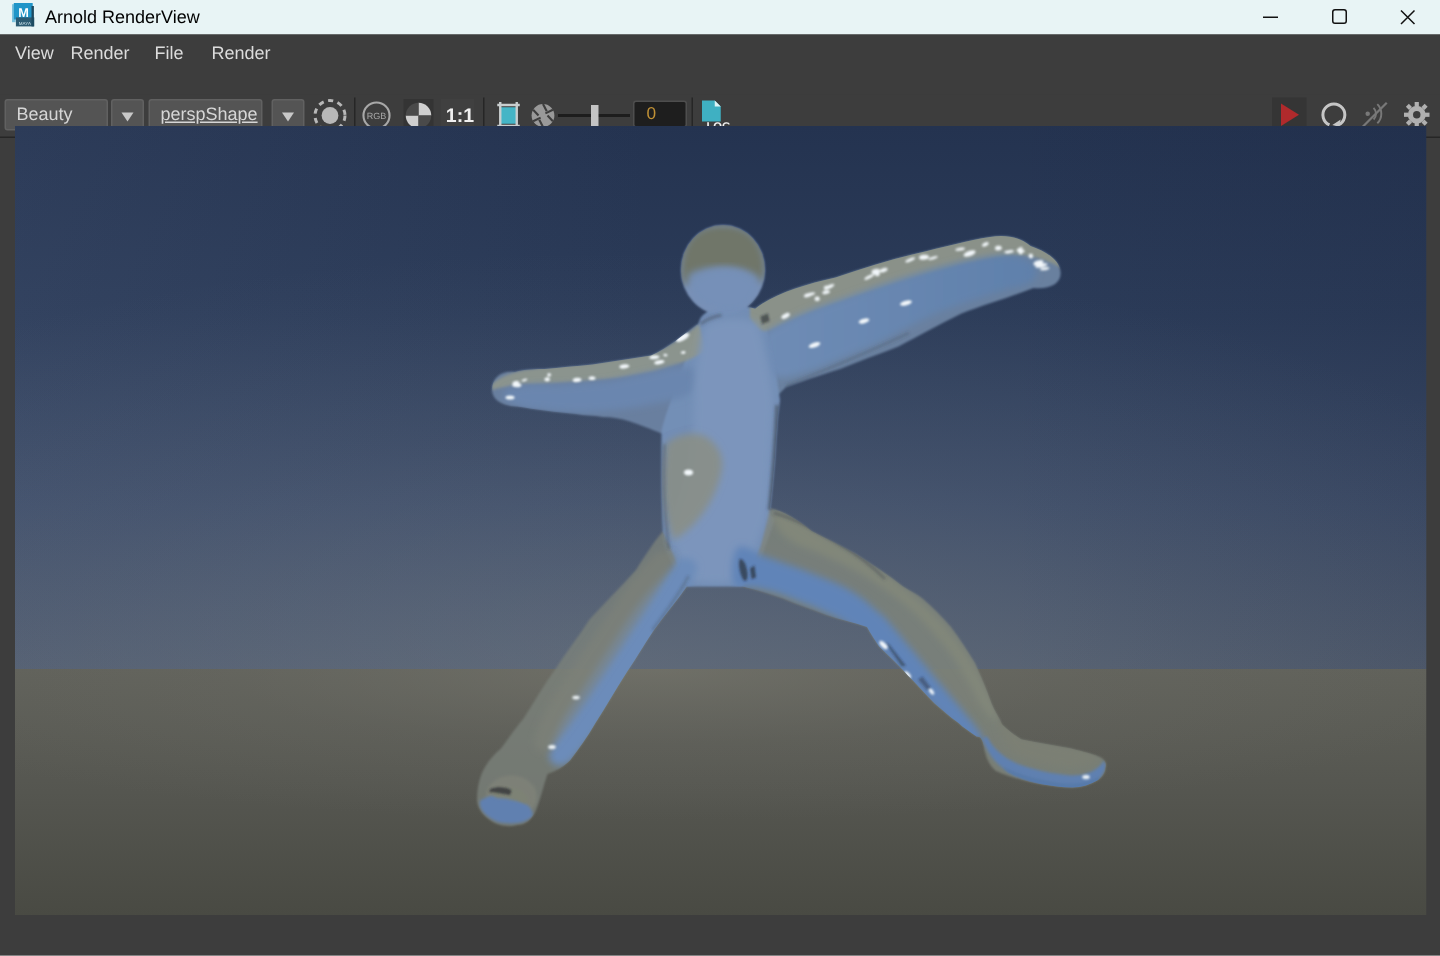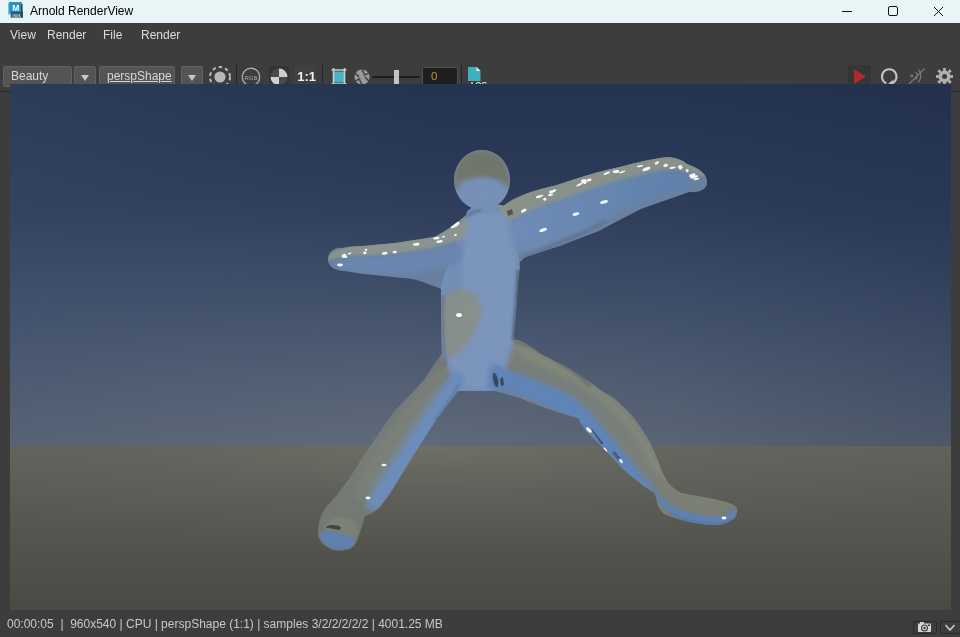--- a/index.html
+++ b/index.html
@@ -367,28 +367,13 @@
         <ellipse cx="579" cy="346" rx="3.5" ry="1.6" transform="rotate(45 579 346)"></ellipse>
         <ellipse cx="595" cy="366" rx="3" ry="1.5" transform="rotate(50 595 366)"></ellipse>
         <ellipse cx="611" cy="377" rx="2.5" ry="1.2" transform="rotate(55 611 377)"></ellipse>
         <ellipse cx="714" cy="434" rx="2.5" ry="1.4"></ellipse>
         <ellipse cx="358" cy="414" rx="2.5" ry="1.4"></ellipse>
         <ellipse cx="374" cy="381" rx="2.5" ry="1.2"></ellipse>
       </g>
       </g>
     </g>
   </svg>
-  <div id="statusbar">
-    <div id="stattext">00:00:05&nbsp; |&nbsp; 960x540 | CPU | perspShape (1:1) | samples 3/2/2/2/2/2 | 4001.25 MB</div>
-    <div class="sbtn" style="left:913px;top:11px;width:24px;"></div>
-    <svg style="position:absolute;left:913px;top:11px;" width="24" height="13" viewBox="0 0 24 13">
-      <rect x="5" y="2.5" width="13" height="8.5" rx="1" fill="#d6d6d6"></rect>
-      <rect x="7" y="1" width="4" height="2.5" fill="#d6d6d6"></rect>
-      <circle cx="11.5" cy="7" r="3" fill="none" stroke="#3d3d3d" stroke-width="1.1"></circle>
-      <circle cx="11.5" cy="7" r="1.2" fill="#3d3d3d"></circle>
-      <rect x="15" y="3.5" width="2" height="1.5" fill="#3d3d3d"></rect>
-    </svg>
-    <div class="sbtn" style="left:940px;top:11px;width:21px;"></div>
-    <svg style="position:absolute;left:940px;top:11px;" width="20" height="13" viewBox="0 0 20 13">
-      <path d="M5.5 4 L10 9 L14.5 4" fill="none" stroke="#c6c6c6" stroke-width="1.7"></path>
-    </svg>
-  </div>
 </div>
 
 </body></html>

